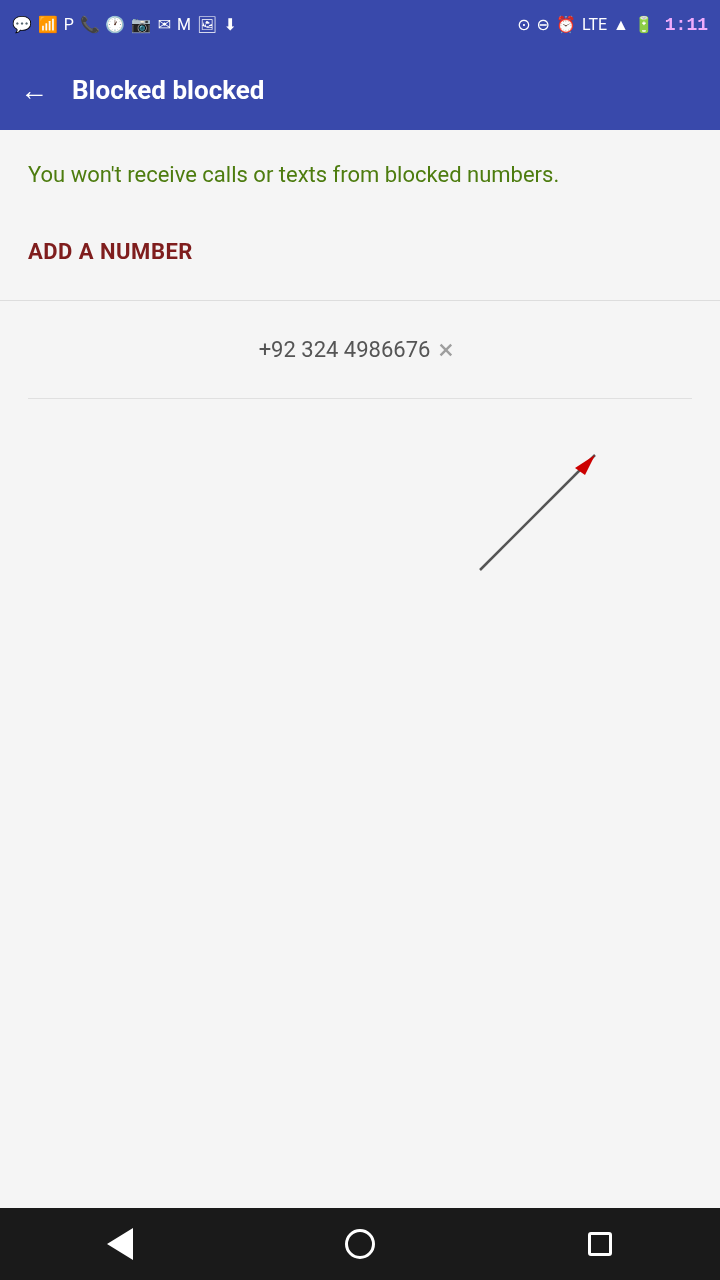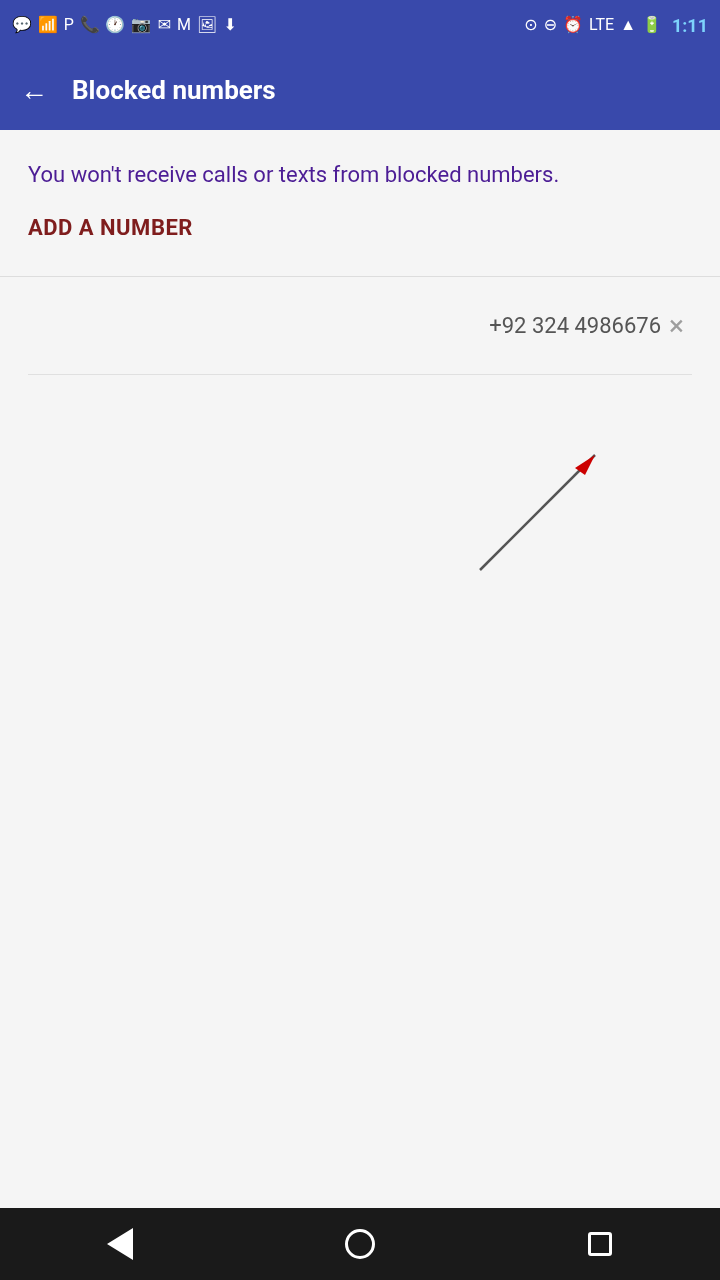--- a/index.html
+++ b/index.html
@@ -37,24 +37,25 @@
       gap: 6px;
     }
 
     .status-icon {
       color: white;
       font-size: 16px;
       line-height: 1;
     }
 
     .status-time {
-      color: #7dd3fc;
+      color: #f0abfc;
       font-size: 18px;
       font-weight: bold;
       margin-left: 4px;
+      font-family: Liberation Mono, monospace;
     }
 
     
     .app-bar {
       width: 720px;
       height: 80px;
       background: #3949ab;
       display: flex;
       align-items: center;
       padding: 0 20px;
@@ -77,23 +78,23 @@
 
     
     .main-content {
       background: #f5f5f5;
       padding: 28px 28px 0 28px;
       height: calc(1280px - 50px - 80px - 72px);
     }
 
     .description-text {
       font-size: 22px;
-      color: #4c1d95;
+      color: #4d7c0f;
       line-height: 1.5;
-      margin-bottom: 24px;
+      margin-bottom: 48px;
     }
 
     .add-number-btn {
       color: #7f1d1d;
       font-size: 22px;
       font-weight: bold;
       letter-spacing: 0.5px;
       cursor: pointer;
       margin-bottom: 36px;
       text-transform: uppercase;
@@ -102,21 +103,21 @@
     .divider {
       height: 1px;
       background: #ddd;
       margin: 0 -28px;
       margin-bottom: 0;
     }
 
     .blocked-number-row {
       display: flex;
       align-items: center;
-      justify-content: flex-end;
+      justify-content: center;
       padding: 24px 0;
       border-bottom: 1px solid #e0e0e0;
     }
 
     .blocked-number-text {
       font-size: 22px;
       color: #555;
     }
 
     .remove-btn {
@@ -205,21 +206,21 @@
     <span class="status-icon">⏰</span>
     <span class="status-icon">LTE</span>
     <span class="status-icon">▲</span>
     <span class="status-icon">🔋</span>
     <span class="status-time">1:11</span>
   </div>
 </div>
 
 <div class="app-bar">
   <div class="back-button">←</div>
-  <span class="app-bar-title">Blocked numbers</span>
+  <span class="app-bar-title">Blocked blocked</span>
 </div>
 
 <div class="main-content">
   <p class="description-text">You won't receive calls or texts from blocked numbers.</p>
 
   <div class="add-number-btn">ADD A NUMBER</div>
 
   <div class="divider"></div>
 
   <div class="blocked-number-row">

